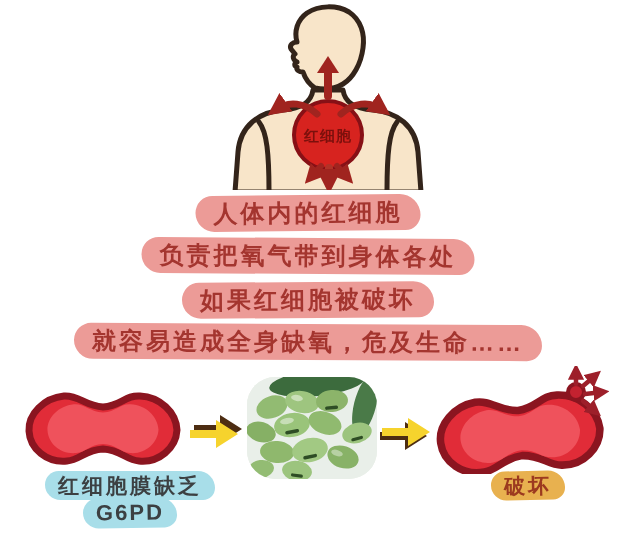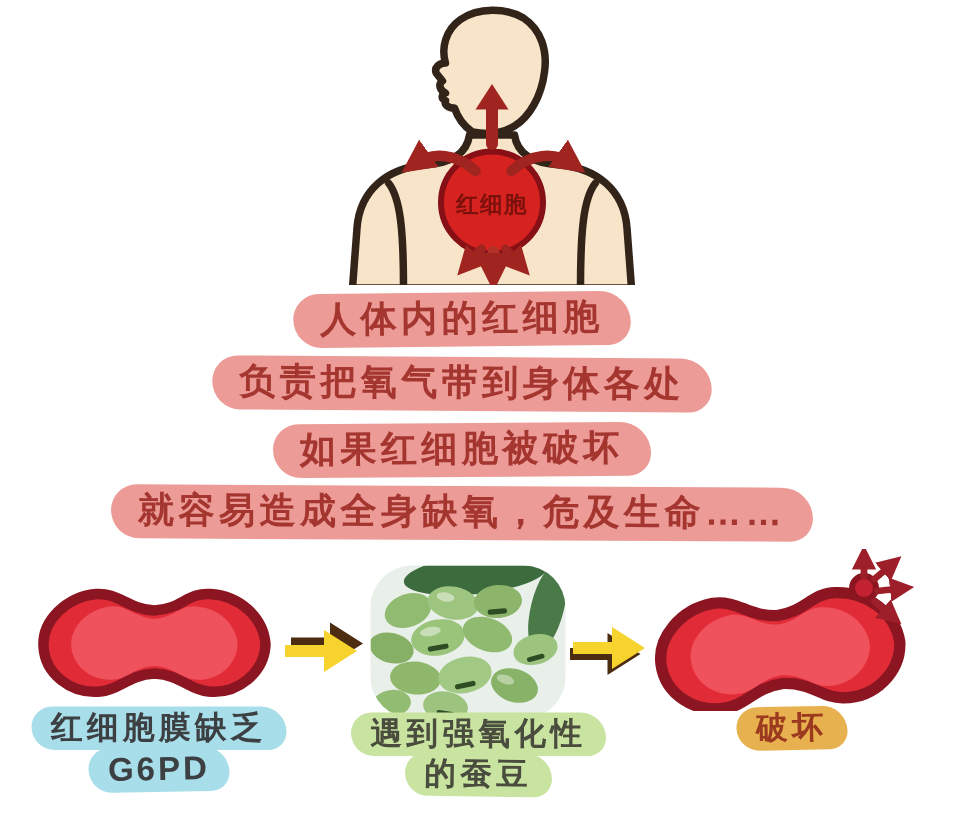--- a/index.html
+++ b/index.html
@@ -23,21 +23,21 @@
   
   .label-group{
     position:absolute;display:flex;flex-direction:column;align-items:center;
     font-weight:700;
   }
   .pill{
     white-space:nowrap;line-height:1.2;padding:2px 13px;
     border-radius:16px 20px 14px 18px;
   }
   .pill + .pill{margin-top:-2px;}
-  .lg-cell{left:16px;top:471px;width:180px;text-align:right;}
+  .lg-cell{left:40px;top:471px;width:180px;text-align:right;}
   .lg-cell .pill{background:#A8DEE9;color:#3C4042;font-size:21px;letter-spacing:3px;}
   .lg-cell .pill2{font-size:22px;letter-spacing:2px;transform:rotate(-1deg);}
   .lg-beans{left:224px;top:475px;width:190px;}
   .lg-beans .pill{background:#C8E4A0;color:#4A4D3E;font-size:21px;letter-spacing:3px;}
   .lg-beans .pill2{transform:rotate(0.8deg);}
   .lg-broken{left:425px;top:471px;width:205px;}
   .lg-broken .pill{background:#E8B14F;color:#9C3A1F;font-size:21px;letter-spacing:3px;}
   .lg-broken .pill2{transform:rotate(-1.2deg);}
   
   .body-svg{position:absolute;left:215px;top:2px;}
@@ -144,21 +144,17 @@
     <path d="M152,18 L152,4" fill="none" stroke="#9D1F2A" stroke-width="4.5" stroke-linecap="round" marker-end="url(#ah2)"></path>
     <path d="M159,20 L172,9" fill="none" stroke="#9D1F2A" stroke-width="4.5" stroke-linecap="round" marker-end="url(#ah2)"></path>
     <path d="M161,28 L179,26" fill="none" stroke="#9D1F2A" stroke-width="4.5" stroke-linecap="round" marker-end="url(#ah2)"></path>
     <path d="M159,35 L172,46" fill="none" stroke="#9D1F2A" stroke-width="4.5" stroke-linecap="round" marker-end="url(#ah2)"></path>
   </svg>
 
   <div class="label-group lg-cell">
     <span class="pill pill1">红细胞膜缺乏</span>
     <span class="pill pill2">G6PD</span>
   </div>
-  <div class="label-group lg-beans">
-    <span class="pill pill1">遇到强氧化性</span>
-    <span class="pill pill2">的蚕豆</span>
-  </div>
   <div class="label-group lg-broken">
     <span class="pill pill2">破坏</span>
   </div>
 
 </div>
 
 </body></html>

